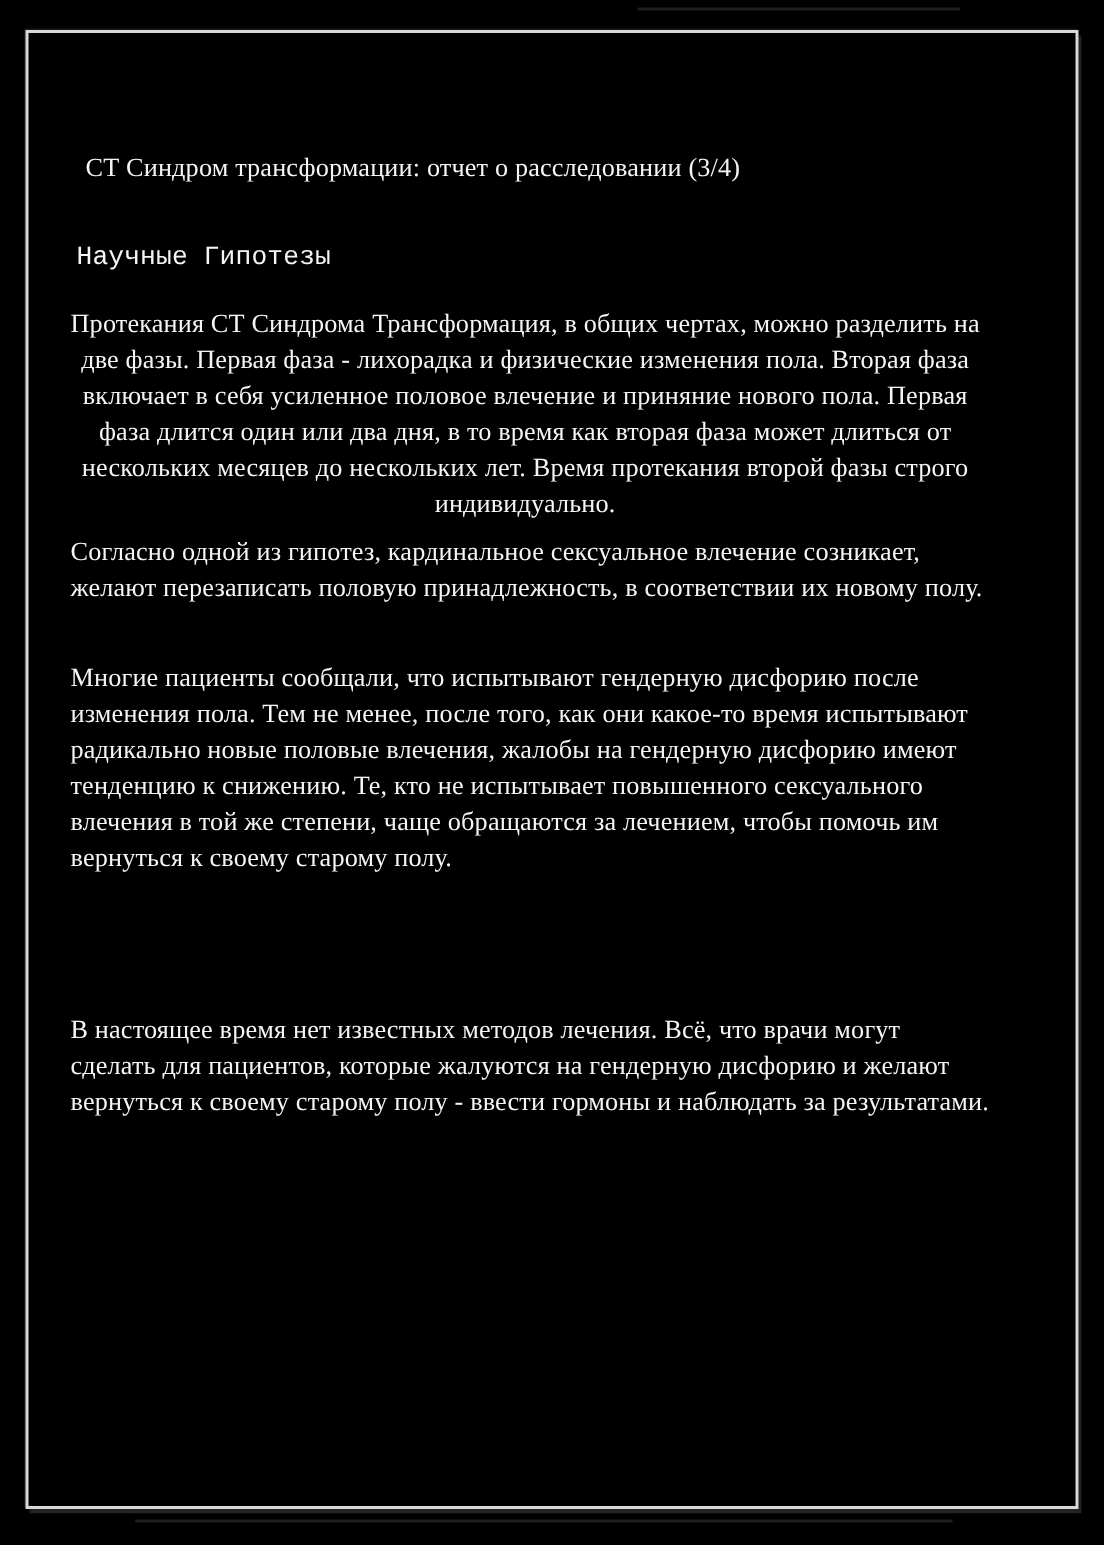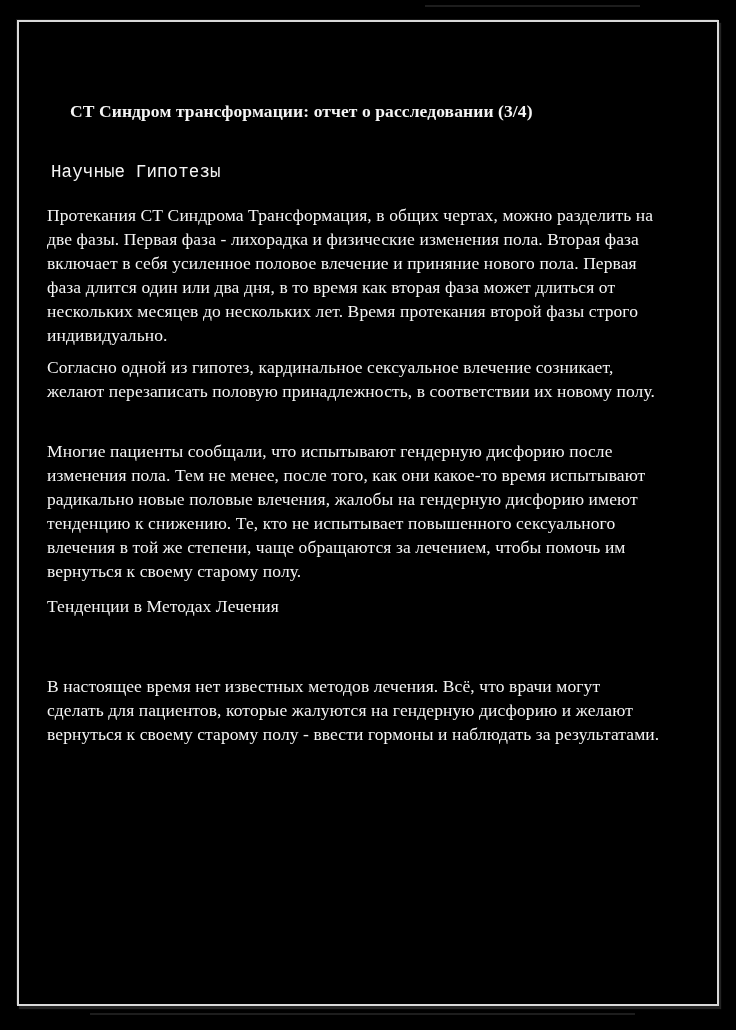--- a/index.html
+++ b/index.html
@@ -47,26 +47,26 @@
   }
   .txt {
     position: absolute;
     white-space: pre-line;
     font-size: 17.5px;
     line-height: 24px;
     letter-spacing: 0.1px;
     color: #f5f5f5;
   }
   .report-title {
-    left: 70px;
+    left: 57px;
     top: 99px;
-    font-weight: bold;
+    font-weight: normal;
   }
   .h-sec1 { left: 51px; top: 160px; font-family: Liberation Mono, monospace; }
-  .p-1    { left: 47px; top: 203px; }
+  .p-1    { left: 47px; top: 203px; text-align: center; }
   .p-2    { left: 47px; top: 355px; }
   .p-3    { left: 47px; top: 420px; margin-top: 19px; }
   .h-sec2 { left: 47px; top: 594px; }
   .p-4    { left: 47px; top: 634px; margin-top: 40px; }
 </style>
 </head>
 <body>
 
 <div class="screen">
 
@@ -89,19 +89,18 @@
   <div class="txt p-2">Согласно одной из гипотез, кардинальное сексуальное влечение созникает,
 желают перезаписать половую принадлежность, в соответствии их новому полу.</div>
 
   <div class="txt p-3">Многие пациенты сообщали, что испытывают гендерную дисфорию после
 изменения пола. Тем не менее, после того, как они какое-то время испытывают
 радикально новые половые влечения, жалобы на гендерную дисфорию имеют
 тенденцию к снижению. Те, кто не испытывает повышенного сексуального
 влечения в той же степени, чаще обращаются за лечением, чтобы помочь им
 вернуться к своему старому полу.</div>
 
-  <div class="txt h-sec2">Тенденции в Методах Лечения</div>
 
   <div class="txt p-4">В настоящее время нет известных методов лечения. Всё, что врачи могут
 сделать для пациентов, которые жалуются на гендерную дисфорию и желают
 вернуться к своему старому полу - ввести гормоны и наблюдать за результатами.</div>
 
 </div>
 
 </body></html>

